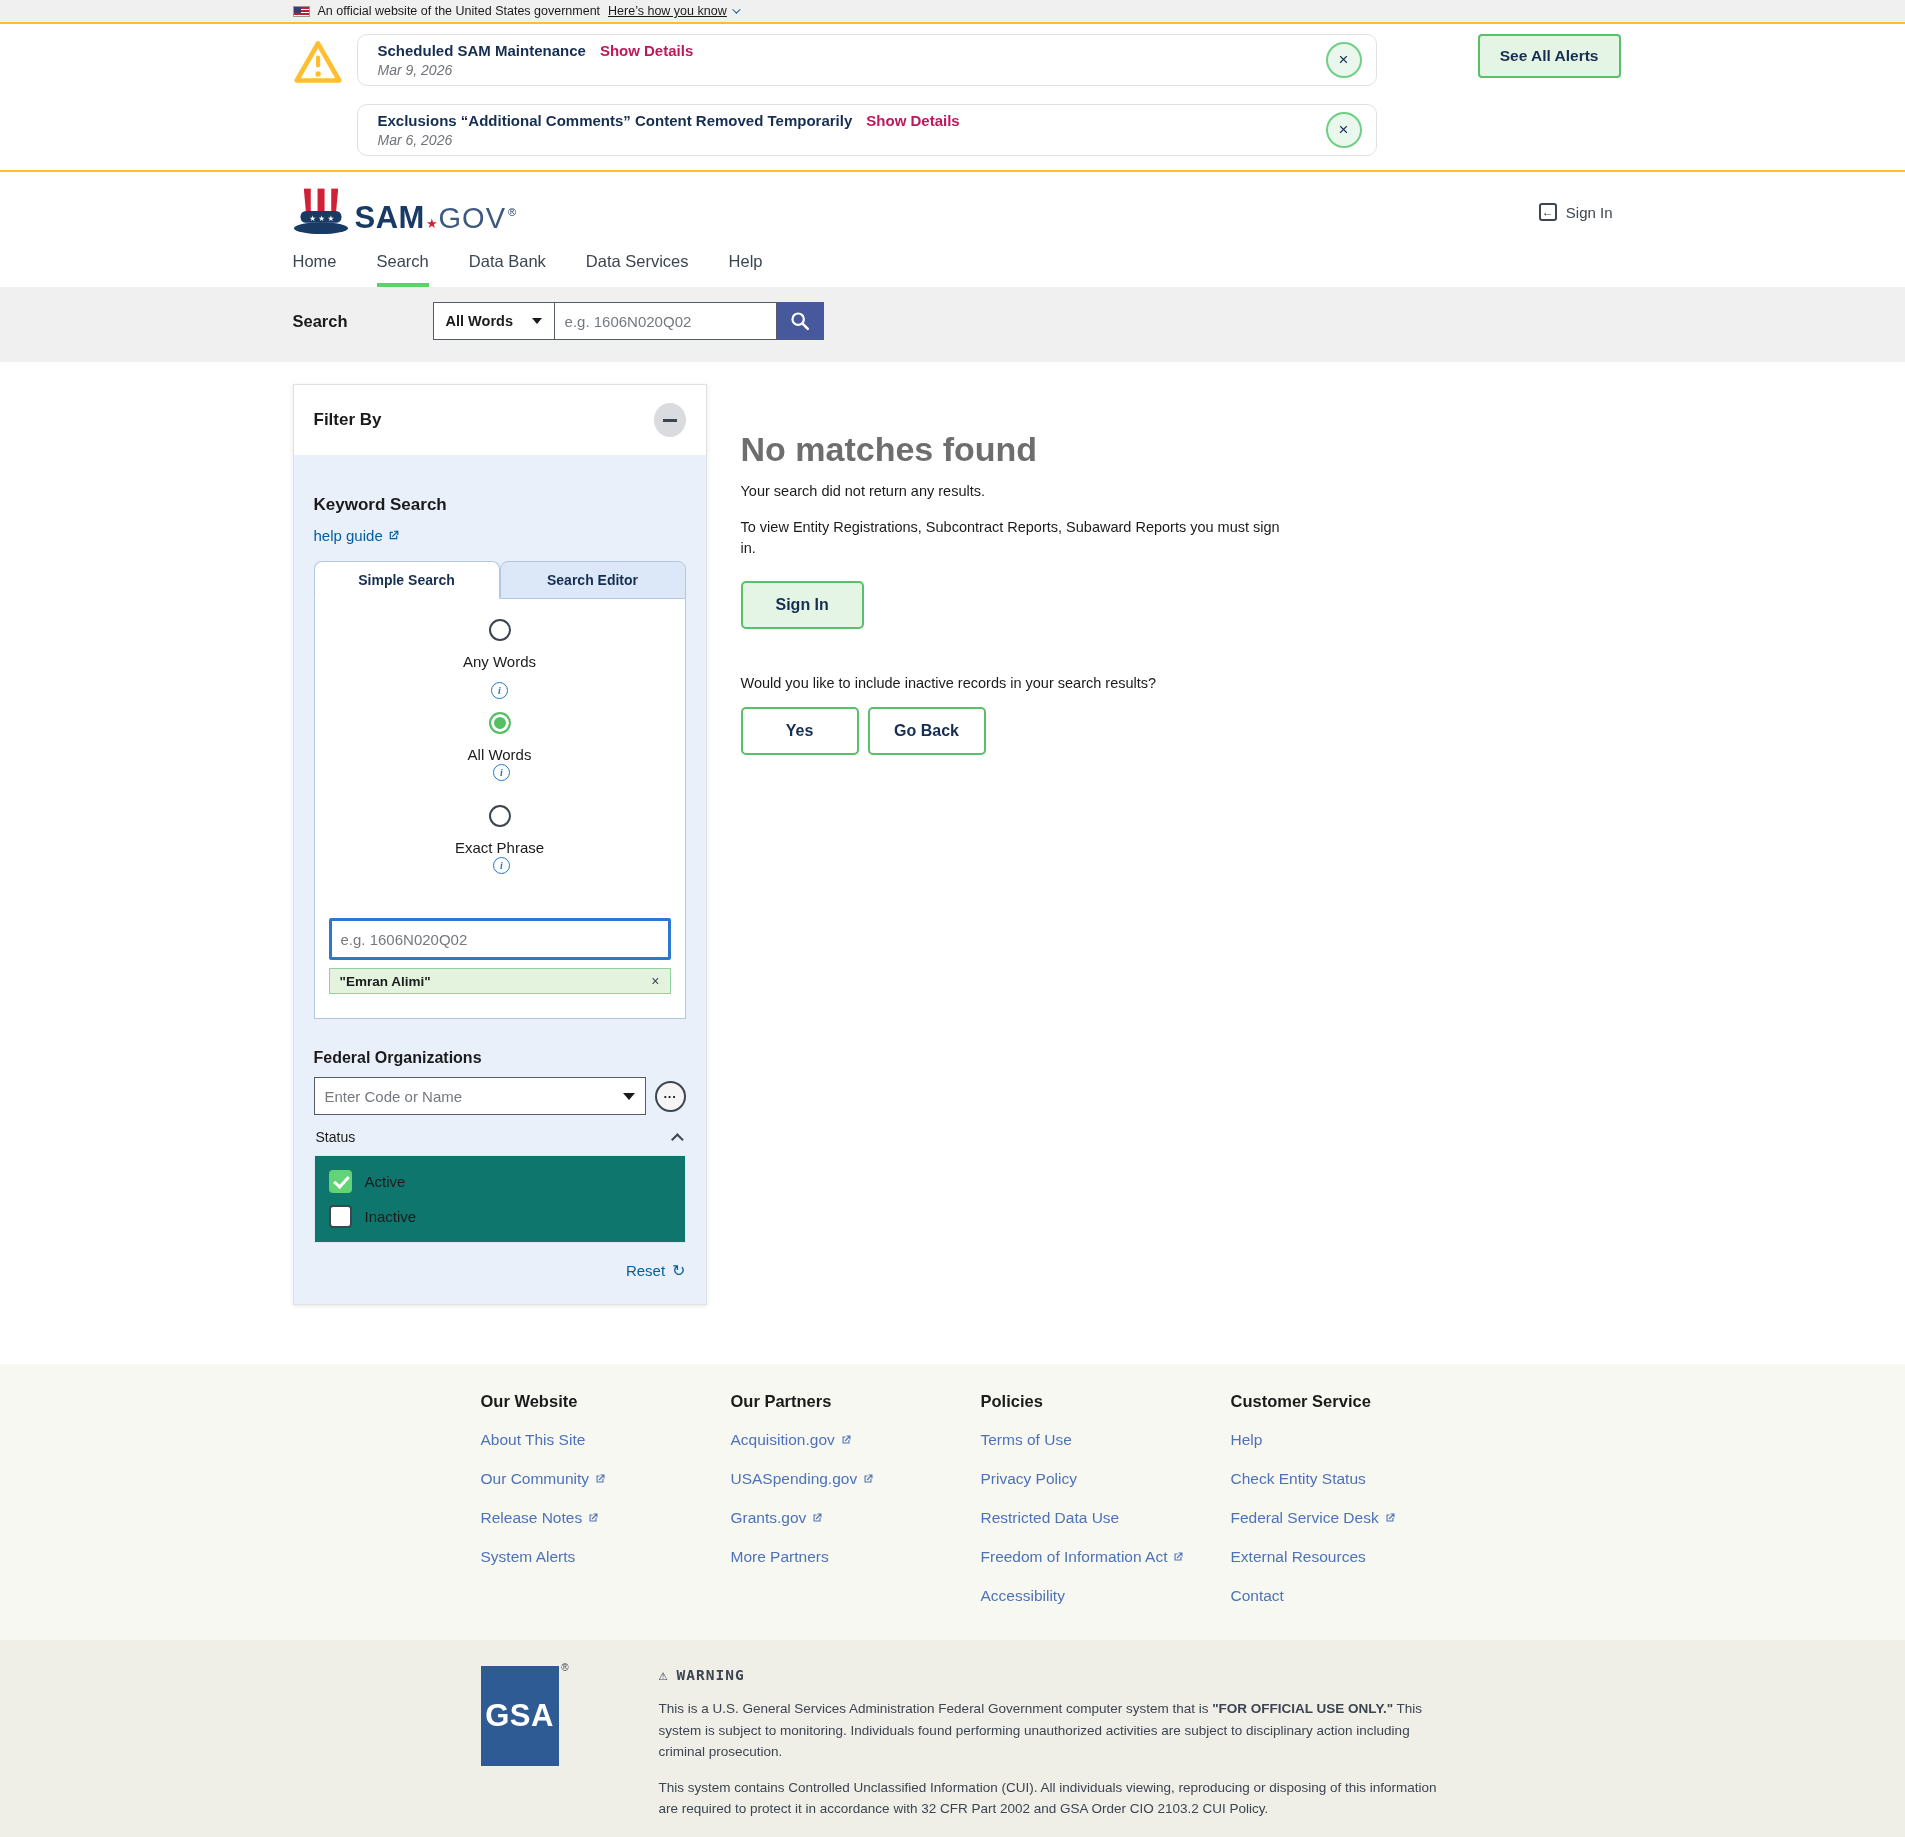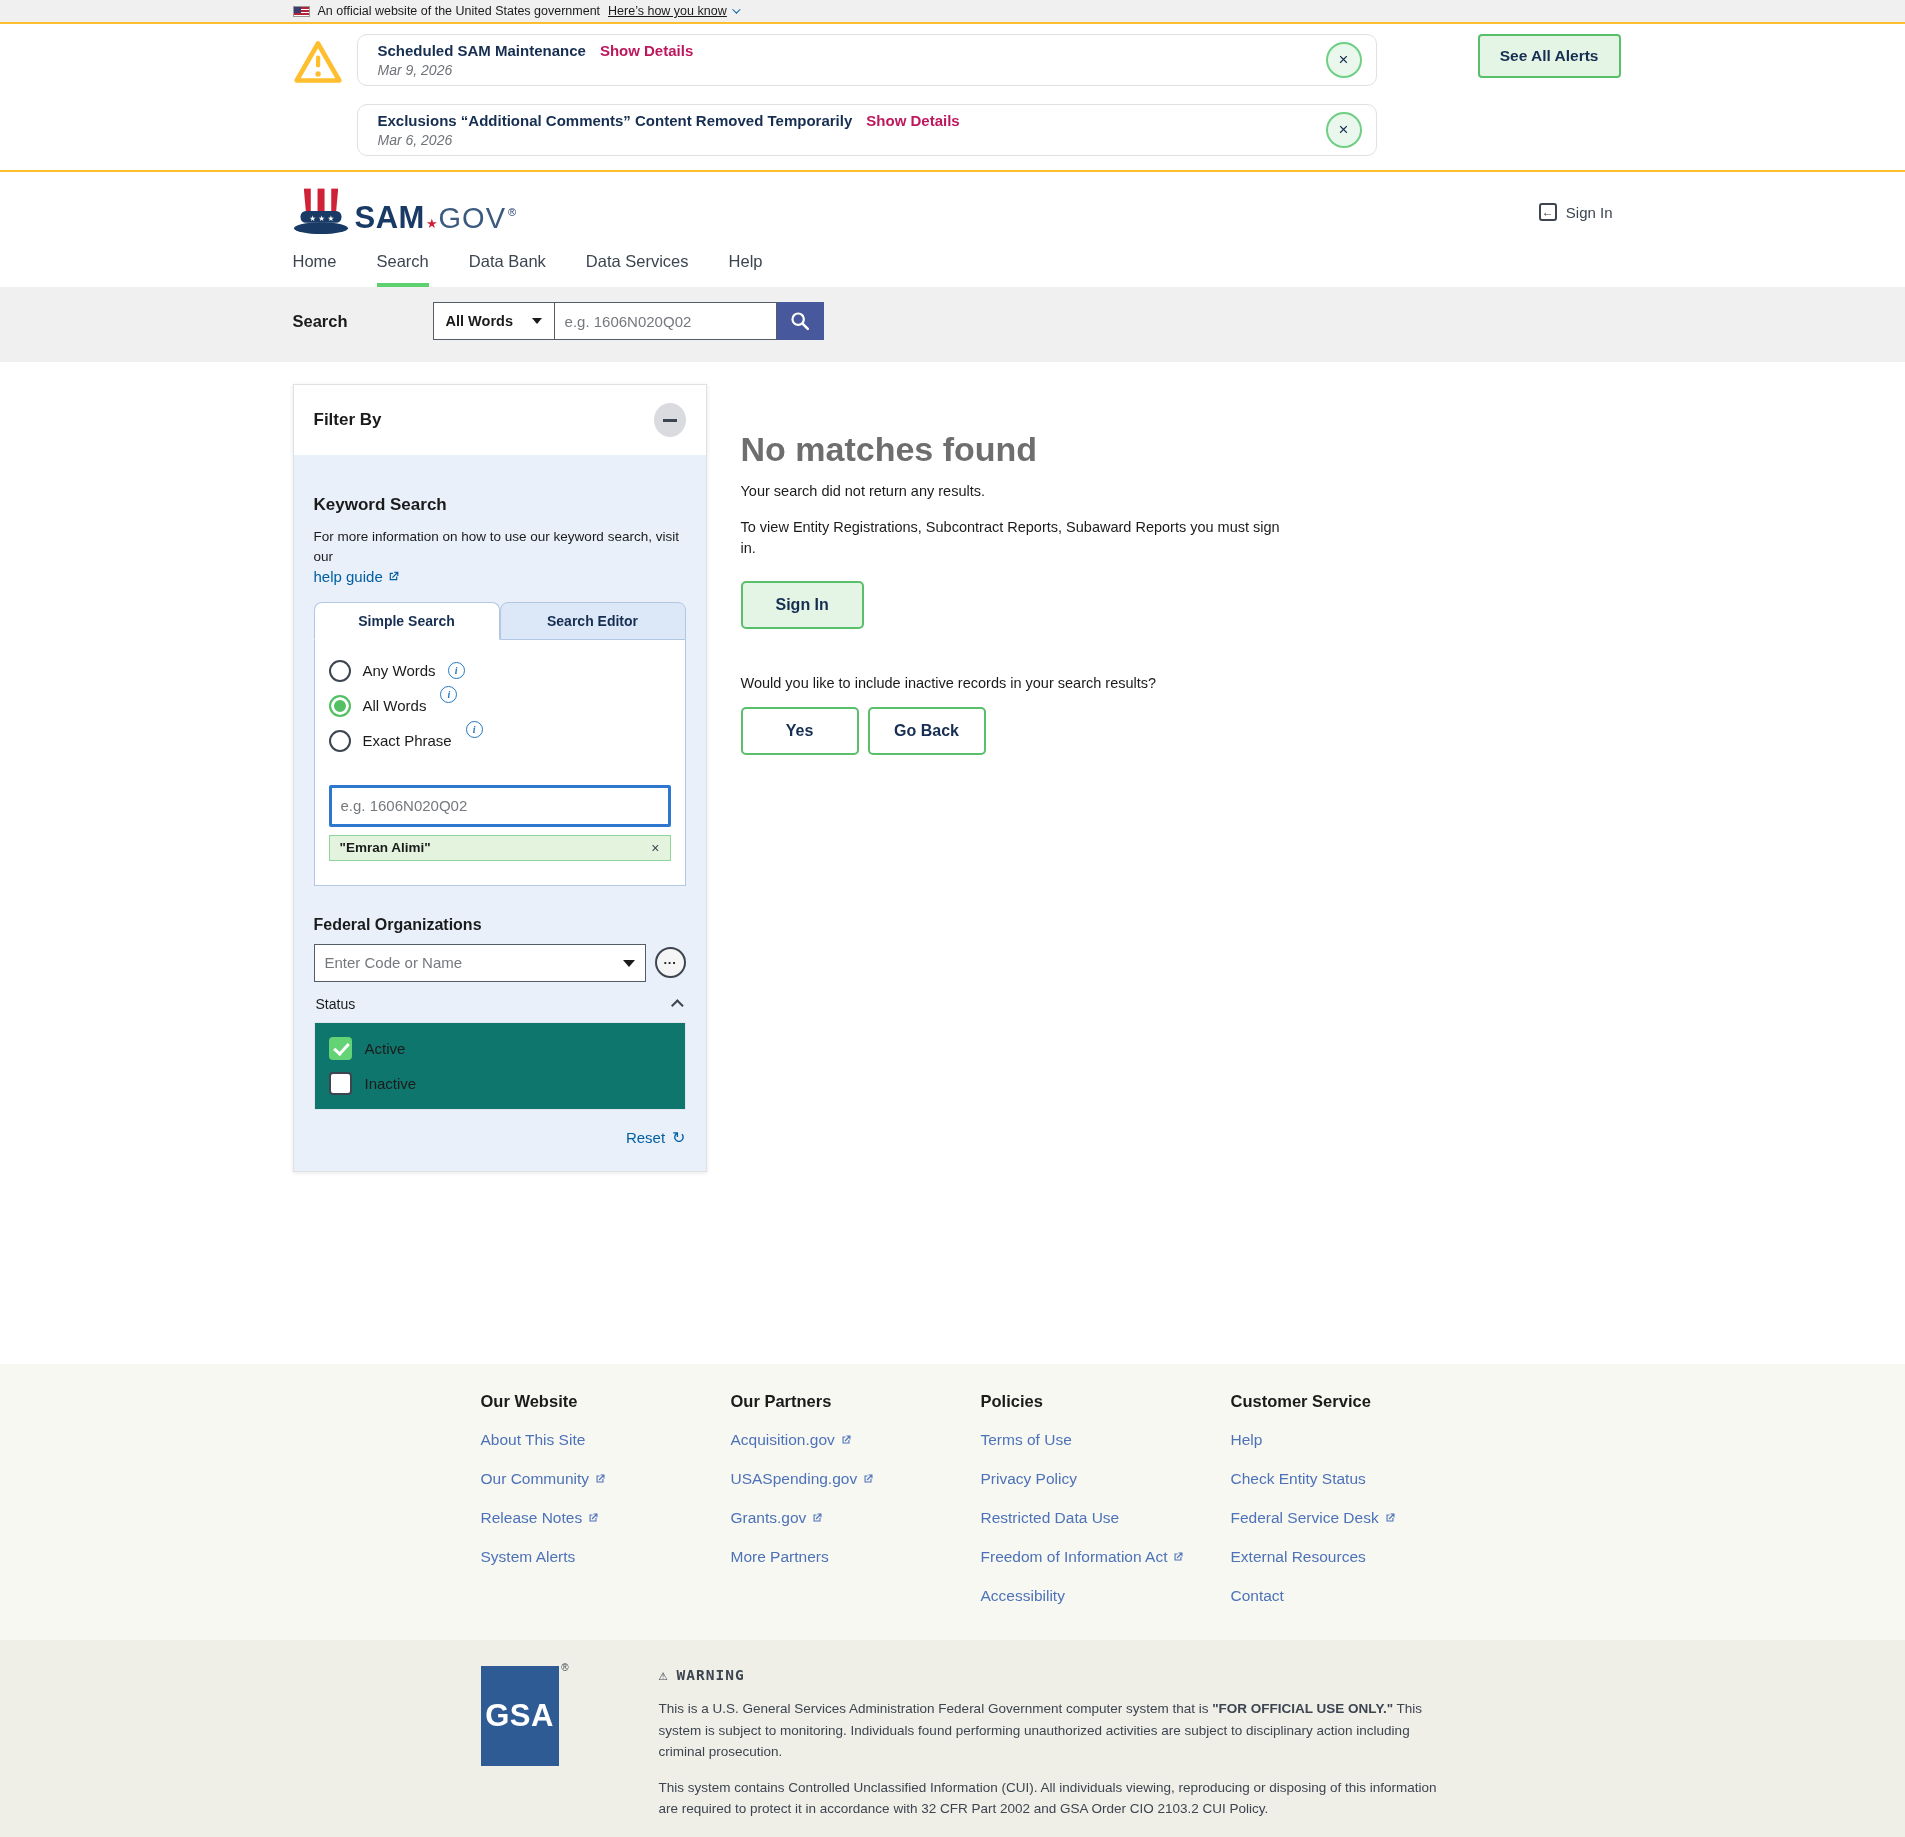--- a/index.html
+++ b/index.html
@@ -74,21 +74,21 @@
   .filter-body { padding:40px 20px 24px; }
   .kw-heading { font-size:17px; font-weight:bold; margin-bottom:12px; }
   .kw-info { font-size:13.5px; line-height:1.5; }
   .help-link { color:#005ea2; font-size:15px; display:inline-flex; align-items:center; gap:4px; margin-top:0; cursor:pointer; }
   .ext { flex-shrink:0; }
   .kw-tabs { display:flex; margin-top:16px; }
   .kw-tab { flex:1; text-align:center; font-size:14px; font-weight:bold; color:#162e51; padding:10px 0; border:1px solid #b3c7e4; border-radius:8px 8px 0 0; cursor:pointer; }
   .kw-tab.active { background:#fff; border-bottom:1px solid #fff; }
   .kw-tab.inactive { background:#dce8f8; }
   .tab-panel { background:#fff; border:1px solid #b3c7e4; border-top:none; padding:20px 14px 24px; }
-  .radio-row { display:flex; align-items:center; gap:12px; margin-bottom:13px; position:relative; }
+  .radio-row { display:flex; align-items:center; gap:12px; margin-bottom:13px; position:relative;flex-direction:column; }
   .radio { width:22px; height:22px; border:2px solid #3d4551; border-radius:50%; background:#fff; flex-shrink:0; cursor:pointer; }
   .radio.selected { border-color:#53c063; background:#53c063; box-shadow:inset 0 0 0 3px #fff; }
   .radio-label { font-size:15px; cursor:pointer; }
   .info-icon { width:17px; height:17px; border:1.5px solid #2378c3; border-radius:50%; color:#2378c3; font-size:10px; font-style:italic; font-weight:bold; font-family:"Liberation Serif", serif; display:inline-flex; align-items:center; justify-content:center; cursor:pointer; flex-shrink:0; }
   .info-raise { position:relative; top:-11px; left:2px; }
   .kw-input { width:100%; height:42px; border:3px solid #2e77d0; border-radius:2px; padding:0 9px; font-size:15px; font-family:inherit; margin-top:20px; }
   .kw-input::placeholder { color:#75797e; }
   .kw-tag { margin-top:8px; background:#e3f3de; border:1px solid #8fd39a; display:flex; align-items:center; justify-content:space-between; padding:4px 10px; }
   .kw-tag-label { font-size:13.5px; font-weight:bold; color:#1b1b1b; }
   .kw-tag-close { font-size:14px; color:#3d4551; cursor:pointer; }
@@ -262,21 +262,20 @@
 
     <div class="filter-panel">
       <div class="filter-head">
         <span class="filter-title">Filter By</span>
         <button class="collapse-btn">
             <span class="minus-bar"></span>
           </button>
       </div>
       <div class="filter-body">
         <div class="kw-heading">Keyword Search</div>
-        <div class="kw-info">For more information on how to use our keyword search, visit our</div>
         <span class="help-link">
           <span>help guide</span>
           <svg class="ext" width="13" height="13" viewBox="0 0 24 24">
               <path d="M5 5h6v2.2H7.2v9.6h9.6V12H19v7H5z" fill="#005ea2"></path>
               <path d="M13 3h8v8h-2.2V6.8l-8 8-1.6-1.6 8-8H13z" fill="#005ea2"></path>
             </svg>
         </span>
 
         <div class="kw-tabs">
           <div class="kw-tab active">Simple Search</div>

